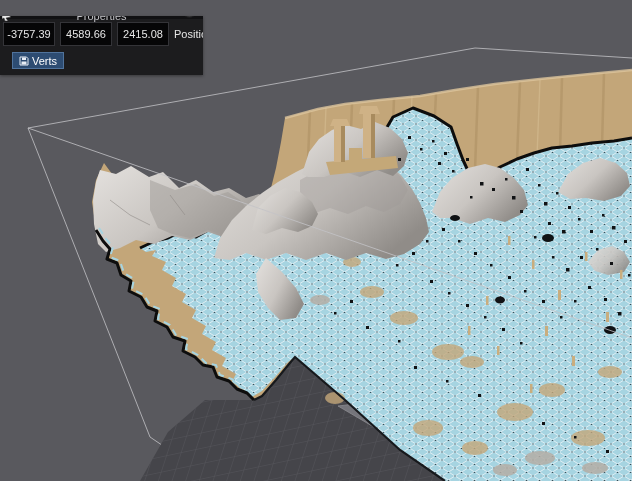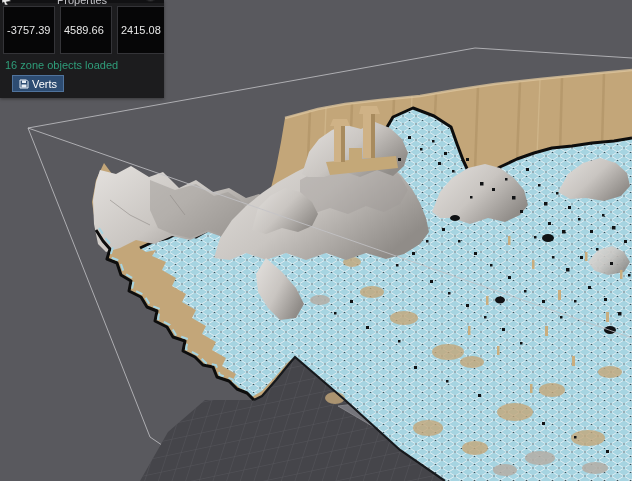--- a/index.html
+++ b/index.html
@@ -27,32 +27,32 @@
   .crevice{stroke:#8f8b87;stroke-width:1;fill:none;opacity:.6;}
   .tower{fill:#cfb286;}
   .towerdark{fill:#a88b5e;}
   .towerbase{fill:#c4a878;}
   .dot{fill:#101214;}
   .tree{fill:#c9ad7e;}
   .patch-tan{fill:var(--terrain-tan,#c3a679);opacity:.8;}
   .patch-gray{fill:#b3ada4;opacity:.85;}
 
   
-  #props{position:absolute;left:0;top:0;width:164px;background:var(--panel-bg,#1c1c1e);
+  #props{position:absolute;left:0;top:16px;width:203px;background:var(--panel-bg,#1c1c1e);
          z-index:10;overflow:hidden;font-size:11px;color:#e6e6e6;box-shadow:0 1px 3px rgba(0,0,0,.4);}
   #titlebar{position:relative;height:9px;background:var(--titlebar-bg,#111113);}
   #titlebar .title{display:block;text-align:center;margin-top:-6px;color:#c3c3c7;font-size:11px;}
   #cursor-ic{position:absolute;left:2px;top:0;}
   #knob{position:absolute;right:6px;top:-7px;width:13px;height:13px;border-radius:50%;
         background:#323235;border:1px solid #1a1a1c;}
   .zone{color:var(--zone-green,#1fc426);padding:4px 5px 2px;white-space:nowrap;}
   .pos-row{display:flex;align-items:center;gap:5px;padding:3px 3px 2px;}
   .pos-row input{width:44px;height:14px;background:var(--input-bg,#060607);
         border:1px solid var(--input-border,#343438);color:#e6e6e6;font-size:11px;
-        padding:16px 3px;font-family:inherit;}
+        padding:4px 3px;font-family:inherit;text-align:center;}
   .pos-label{color:#e6e6e6;}
   .status{color:var(--status-teal,#2f9d7a);padding:3px 5px 0;}
   .stats{color:#e6e6e6;padding:2px 5px 0;}
   .save-btn{margin:4px 0 6px 12px;background:var(--save-bg,#2d4c72);
         border:1px solid var(--save-border,#50739c);color:#fff;font-size:11px;
         height:17px;display:inline-flex;align-items:center;gap:3px;padding:0 6px;cursor:pointer;
         font-family:inherit;}
 </style>
 </head>
 <body>
@@ -303,21 +303,20 @@
       </span>
       <span class="title">Properties</span>
       <span id="knob"></span>
     </div>
     <div class="pos-row">
       <input type="text" value="-3757.39" style="">
       <input type="text" value="4589.66" style="">
       <input type="text" value="2415.08" style="">
       <span class="pos-label">Position</span>
     </div>
-    <div class="status">16 zone objects loaded</div>
     <button class="save-btn">
       <svg width="10" height="10" viewBox="0 0 10 10">
         <path d="M1,1 H7.5 L9,2.5 V9 H1 Z" fill="none" stroke="#e8eef6" stroke-width="1"></path>
         <rect x="3" y="1.5" width="4" height="2.5" fill="#e8eef6"></rect>
         <rect x="2.5" y="5.5" width="5" height="3" fill="#e8eef6"></rect>
       </svg>
       <span>Verts</span>
     </button>
   </div>
 </div>

